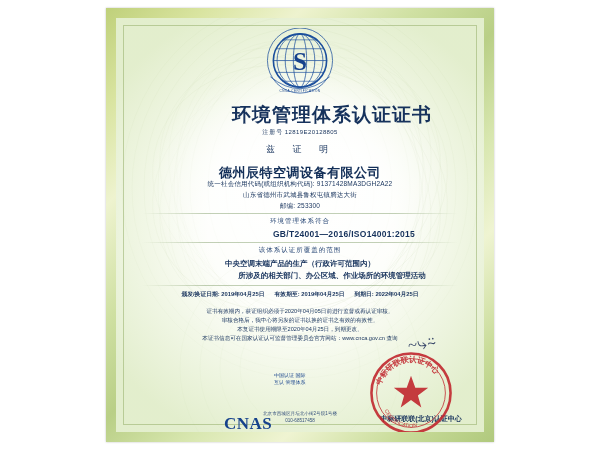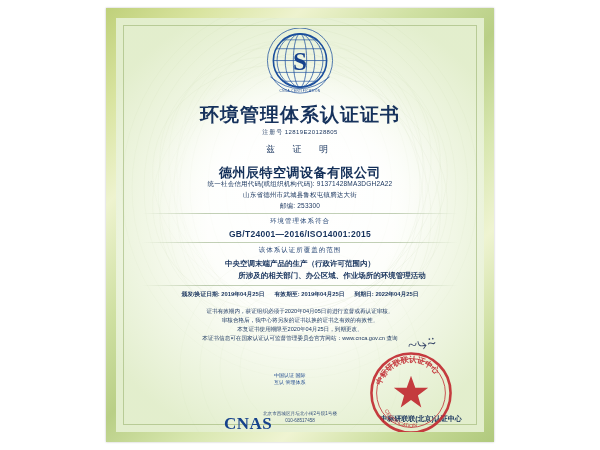--- a/index.html
+++ b/index.html
@@ -93,20 +93,21 @@
   .title {
     position: absolute;
     top: 84px;
     width: 100%;
     text-align: center;
     font-size: 19px;
     letter-spacing: 1px;
     font-weight: bold;
     color: #16325c;
     font-family: "Liberation Serif", serif;
+    margin-left: 32px;
   }
   .regrow {
     position: absolute;
     top: 110px;
     width: 100%;
     text-align: center;
     font-size: 6px;
     color: #16325c;
   }
   .regrow .lbl { letter-spacing: 1px; }
@@ -157,20 +158,21 @@
 
   .std {
     position: absolute;
     top: 211px;
     width: 100%;
     text-align: center;
     font-size: 8.5px;
     font-weight: bold;
     color: #16325c;
     letter-spacing: 0.3px;
+    padding-left: 44px;
   }
   .scope1 {
     position: absolute;
     top: 241px;
     width: 100%;
     text-align: center;
     font-size: 7.5px;
     font-weight: bold;
     color: #16325c;
   }

